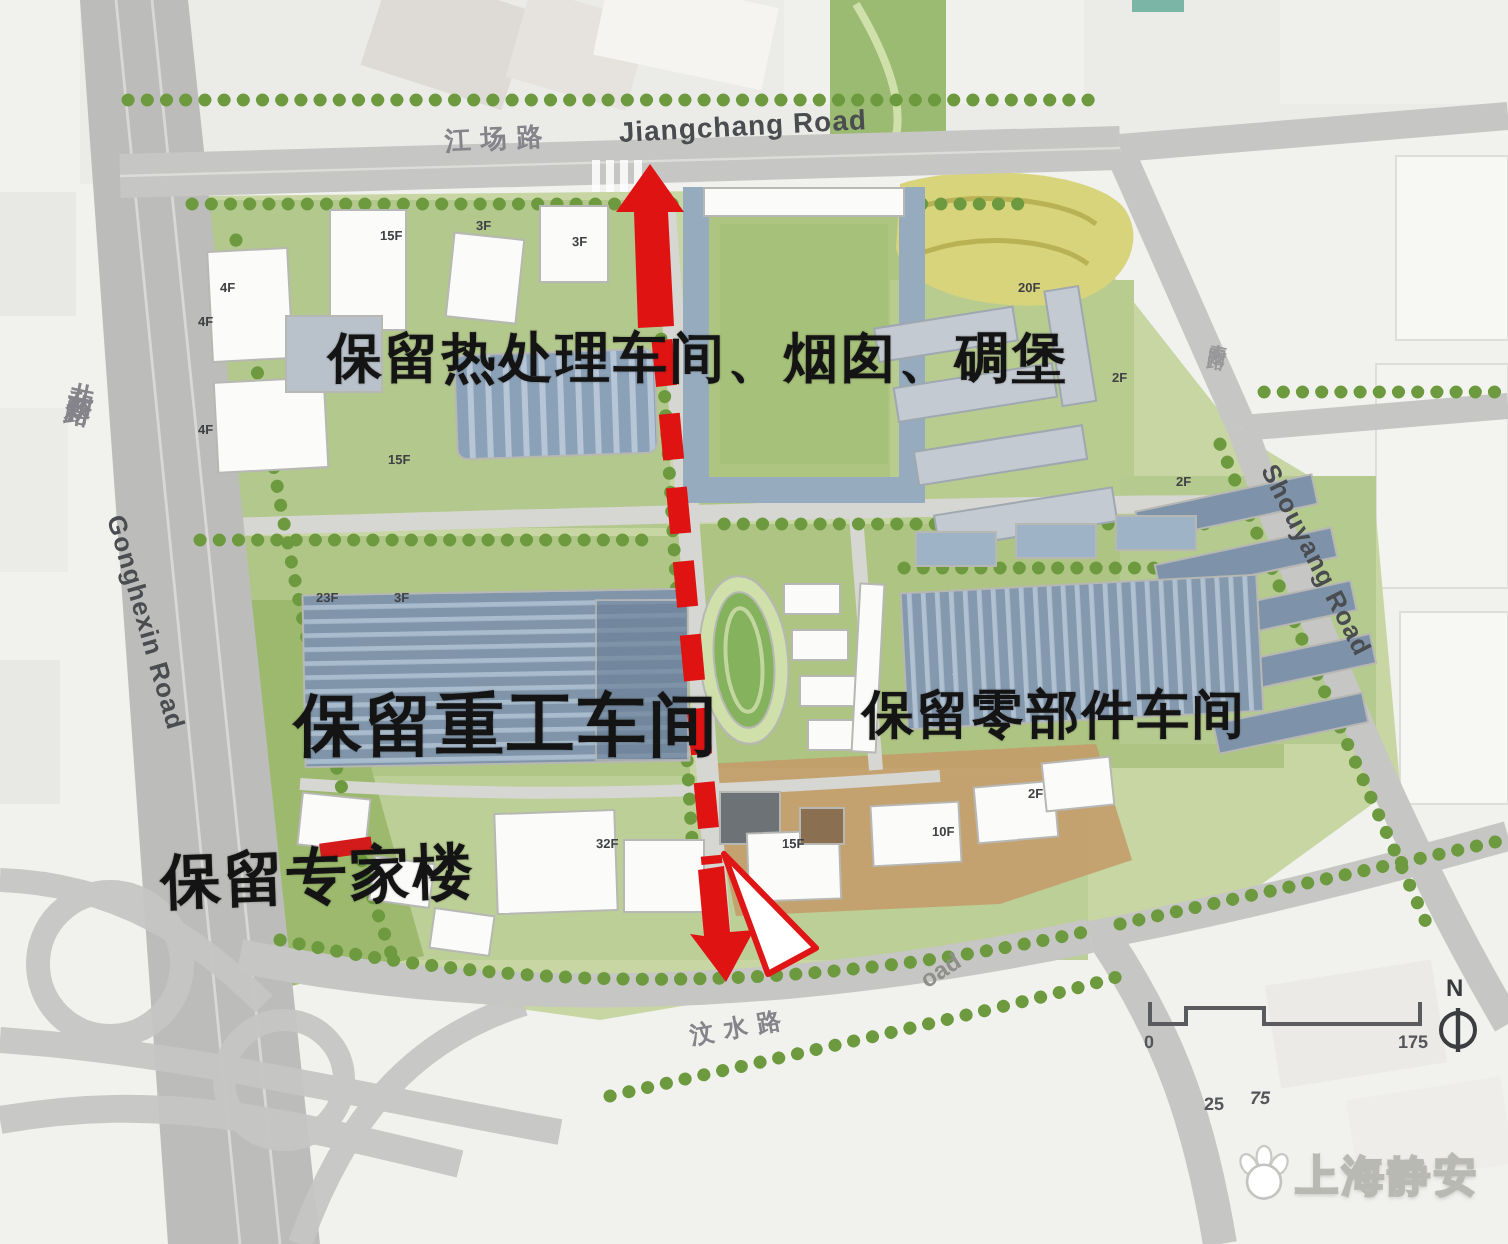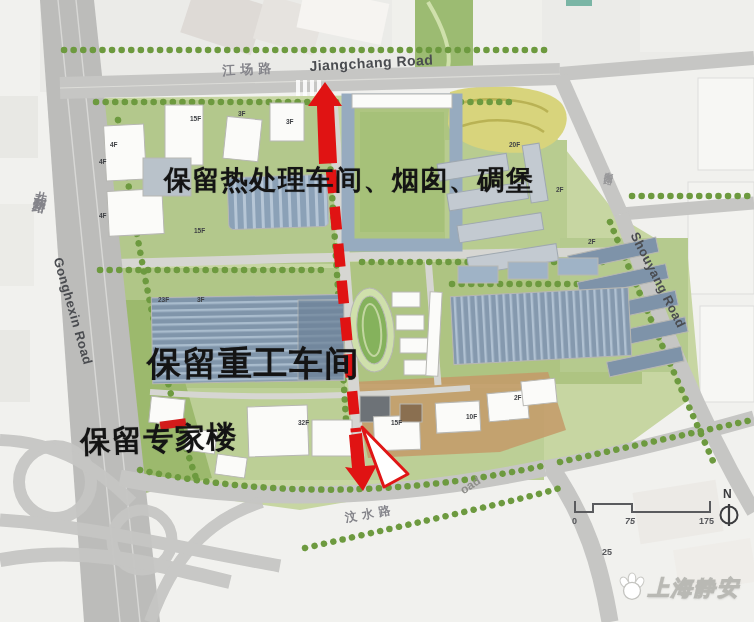--- a/index.html
+++ b/index.html
@@ -14,21 +14,21 @@
   .vert{writing-mode:vertical-rl;text-orientation:upright;}
   .anno{font-family:"DejaVu Serif","Liberation Serif",serif;font-weight:900;color:#141414;
         letter-spacing:1.5px;text-shadow:0 0 1px rgba(20,20,20,.45);}
   .floor-label{position:absolute;font-size:6.5px;font-weight:700;color:#3f4145;}
   .callout-box{position:absolute;left:381px;top:471px;width:122px;height:34px;background:#fff;
         border:3.5px solid #e01616;display:flex;align-items:center;justify-content:center;
         font-family:"DejaVu Serif","Liberation Serif",serif;
         font-size:24px;font-weight:900;color:#101010;letter-spacing:5px;}
   .scale-num{font-size:9px;color:#55565a;font-weight:600;}
   .north-n{font-size:12px;font-weight:800;color:#3a3b3e;}
-  .logo{position:absolute;left:616px;top:572px;display:flex;align-items:center;gap:0;font-style:italic;}
+  .logo{position:absolute;left:616px;top:572px;display:flex;align-items:center;gap:0;}
   .logo-text{font-size:21px;font-weight:800;color:#ffffff;letter-spacing:2px;
         -webkit-text-stroke:1.1px #b9b9b4;text-shadow:0 1px 2px rgba(90,90,85,.35);}
 </style>
 </head>
 <body>
 
 <div class="stage">
 
 <svg class="map" width="754" height="622" viewBox="0 0 754 622">
   <defs>
@@ -227,20 +227,21 @@
 <div class="lbl road-en" style="left:309px;top:59px;transform:rotate(-3deg);">Jiangchang Road</div>
 <div class="lbl road-cn vert" style="left:38px;top:180px;letter-spacing:3px;transform:rotate(12deg);">共和新路</div>
 <div class="lbl road-en" style="left:64px;top:256px;font-size:13px;transform:rotate(74deg);">Gonghexin Road</div>
 <div class="lbl road-cn-sm vert" style="left:606px;top:164px;transform:rotate(10deg);">寿阳路</div>
 <div class="lbl road-en" style="left:640px;top:230px;font-size:13px;transform:rotate(63deg);">Shouyang Road</div>
 <div class="lbl road-cn" style="left:344px;top:512px;font-size:12px;transform:rotate(-10deg);">汶水路</div>
 <div class="lbl road-en-frag" style="left:458px;top:486px;transform:rotate(-33deg);">oad</div>
 
 <div class="lbl anno" style="left:164px;top:166px;font-size:27px;">保留热处理车间、烟囱、碉堡</div>
 <div class="lbl anno" style="left:147px;top:346px;font-size:34px;">保留重工车间</div>
+<div class="lbl anno" style="left:431px;top:345px;font-size:26px;">保留零部件车间</div>
 <div class="lbl anno" style="left:80px;top:427px;font-size:30px;transform:rotate(-2deg);">保留专家楼</div>
 
 
 <div style="position:absolute;inset:0;">
       <span class="floor-label" style="left: 110px; top: 141px;">4F</span>
       <span class="floor-label" style="left: 190px; top: 115px;">15F</span>
       <span class="floor-label" style="left: 238px; top: 110px;">3F</span>
       <span class="floor-label" style="left: 286px; top: 118px;">3F</span>
       <span class="floor-label" style="left: 99px; top: 158px;">4F</span>
       <span class="floor-label" style="left: 99px; top: 212px;">4F</span>
@@ -251,21 +252,21 @@
       <span class="floor-label" style="left: 391px; top: 419px;">15F</span>
       <span class="floor-label" style="left: 466px; top: 413px;">10F</span>
       <span class="floor-label" style="left: 514px; top: 394px;">2F</span>
       <span class="floor-label" style="left: 509px; top: 141px;">20F</span>
       <span class="floor-label" style="left: 556px; top: 186px;">2F</span>
       <span class="floor-label" style="left: 588px; top: 238px;">2F</span>
     </div>
 
 <div class="lbl scale-num" style="left:572px;top:517px;">0</div>
 <div class="lbl scale-num" style="left:586px;top:548px;margin-left:16px;">25</div>
-<div class="lbl scale-num" style="left:625px;top:517px;font-style:italic;">75</div>
+<div class="lbl scale-num" style="left:625px;top:545px;font-style:italic;">75</div>
 <div class="lbl scale-num" style="left:699px;top:517px;">175</div>
 <div class="lbl north-n" style="left:723px;top:488px;">N</div>
 
 <div class="logo">
   <svg width="32" height="32" viewBox="0 0 34 34">
     <ellipse cx="9" cy="11" rx="4" ry="6" fill="#fff" stroke="#c9c9c5" stroke-width="1.2" transform="rotate(-30 9 11)"></ellipse>
     <ellipse cx="17" cy="7" rx="4" ry="6" fill="#fff" stroke="#c9c9c5" stroke-width="1.2"></ellipse>
     <ellipse cx="25" cy="11" rx="4" ry="6" fill="#fff" stroke="#c9c9c5" stroke-width="1.2" transform="rotate(30 25 11)"></ellipse>
     <circle cx="17" cy="20" r="9" fill="#fff" stroke="#c3c3bf" stroke-width="1.4"></circle>
   </svg>

